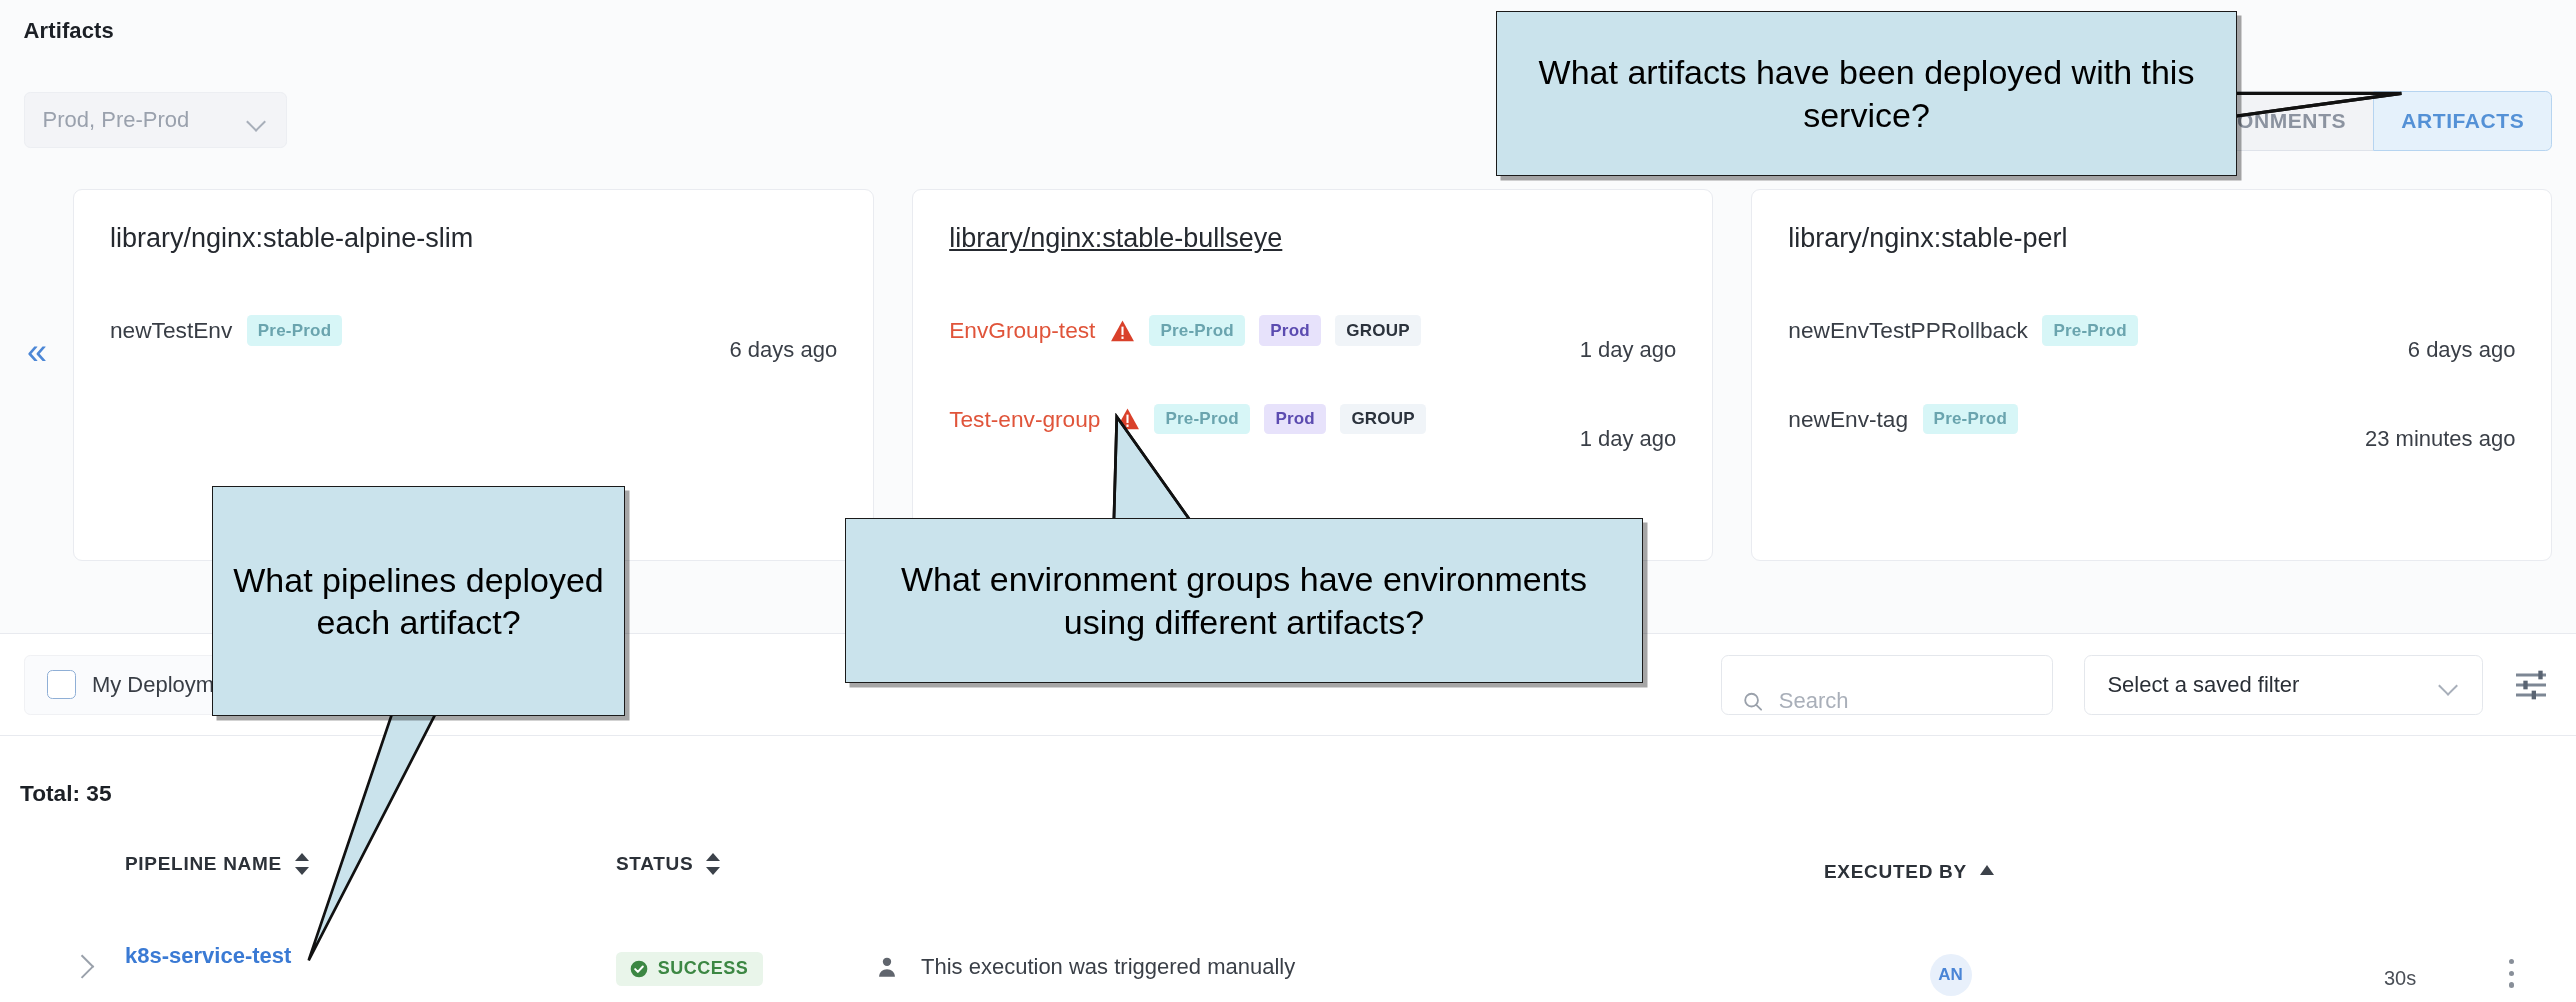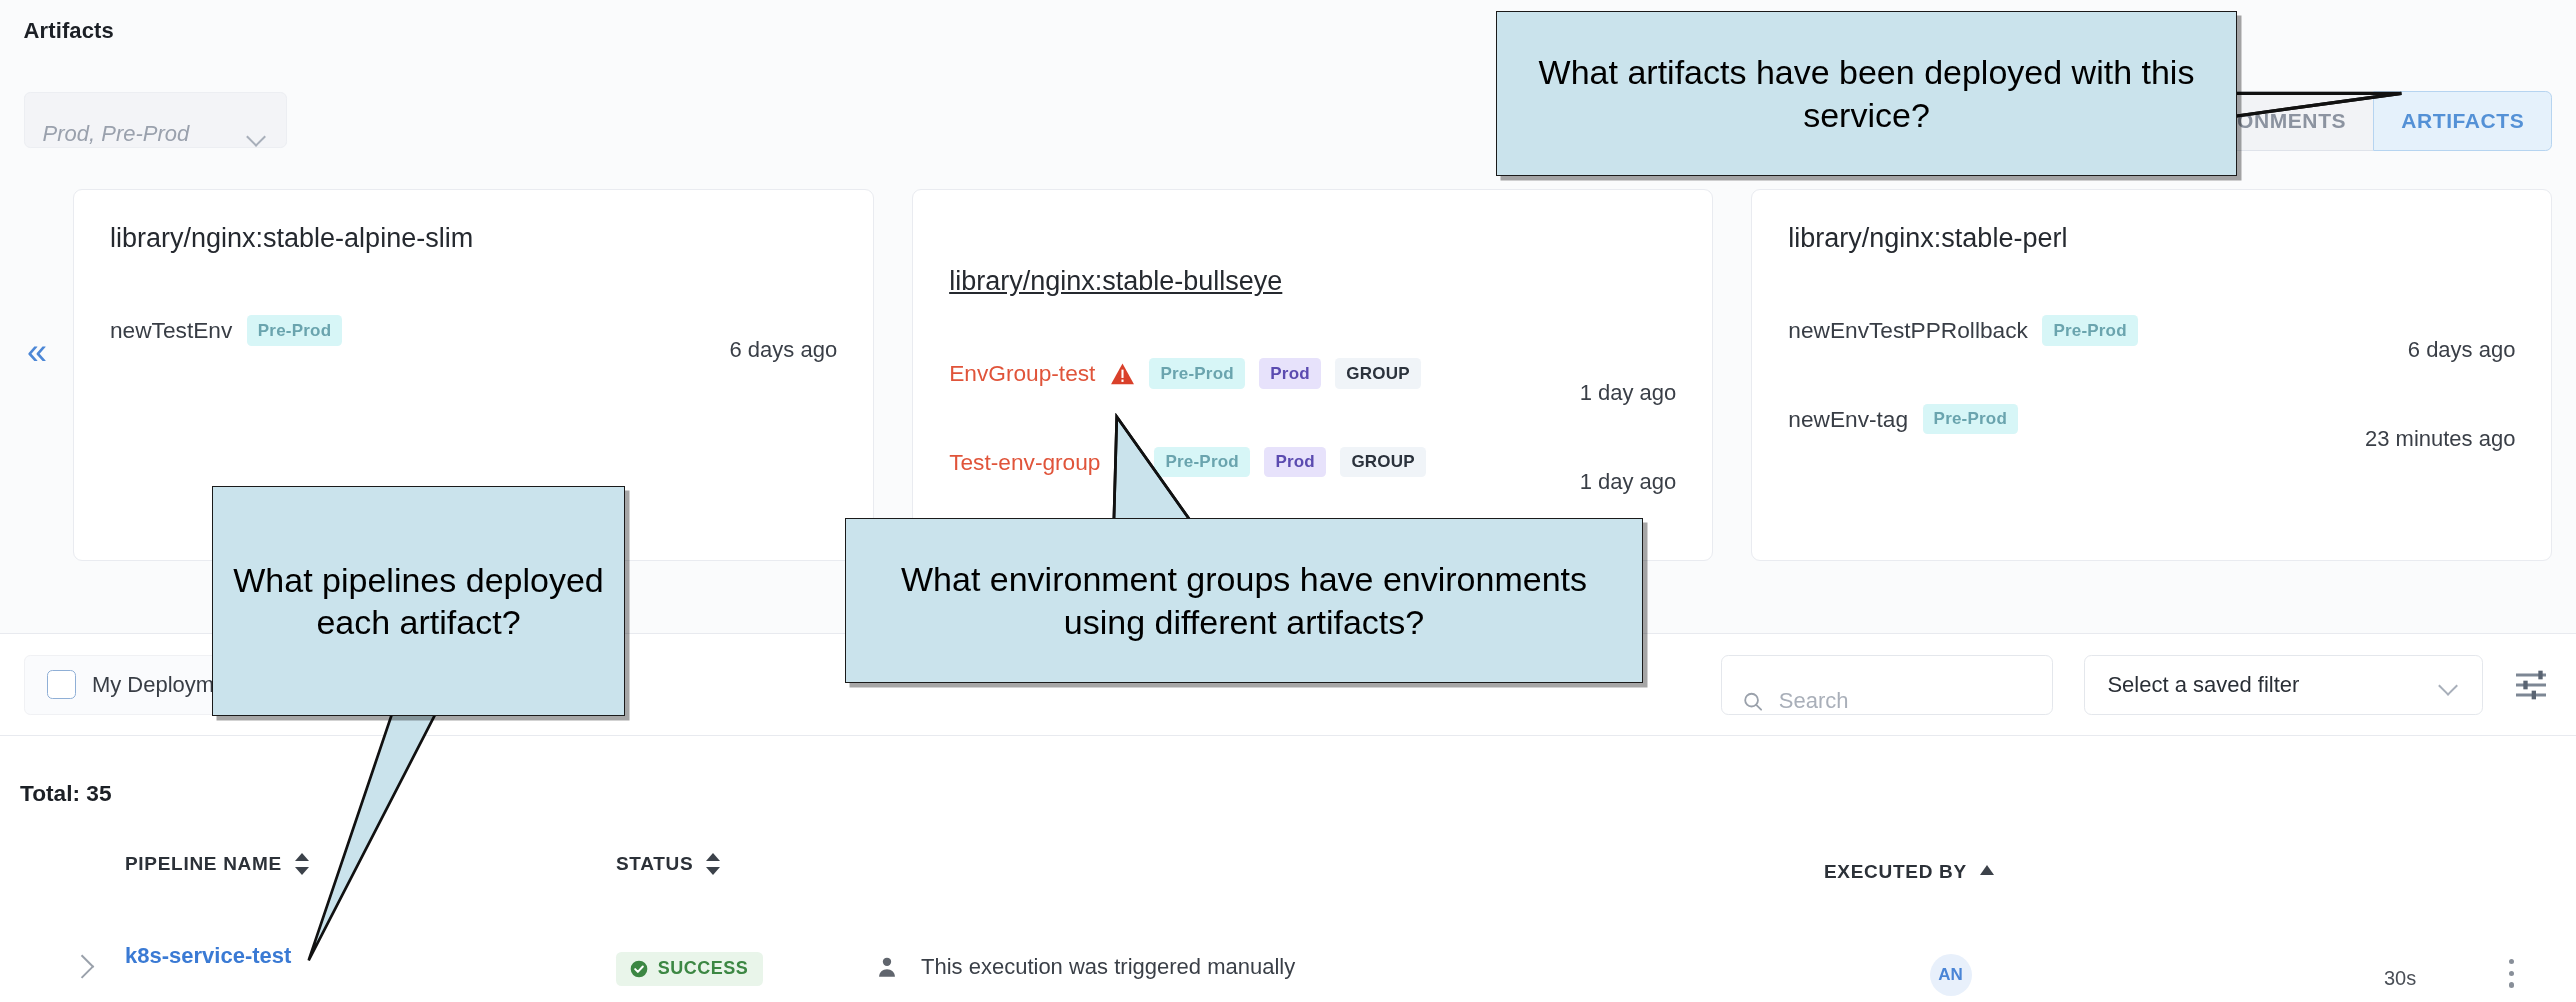--- a/index.html
+++ b/index.html
@@ -17,21 +17,21 @@
     background: #fafbfc; border-bottom: 0.9px solid #e8eaef;
   }
   .panel-title {
     position: absolute; left: 23.6px; top: 18px;
     font-size: 22px; font-weight: bold; color: #1c2026; letter-spacing: 0.1px;
   }
   .env-select {
     position: absolute; left: 23.6px; top: 92px;
     width: 263px; height: 56px;
     background: #f3f4f7; border: 0.9px solid #eceef2; border-radius: 6.3px;
-    display: flex; align-items: flex-end; padding: 0 18px; font-style: italic;
+    display: flex; align-items: center; padding: 0 18px;
   }
   .env-select .val { font-size: 22px; color: #9aa1ad; flex: 1; }
   .chev { width: 23.6px; height: 23.6px; position: relative; flex: none; }
   .chev::before {
     content: ""; position: absolute; left: 4.5px; top: 6.3px;
     width: 11.8px; height: 11.8px;
     border-left: 2.3px solid #a8afba; border-bottom: 2.3px solid #a8afba;
     transform: rotate(-45deg);
   }
   .toggle-group {
@@ -57,21 +57,21 @@
     display: flex; gap: 38px; }
   .card {
     flex: 1 1 0; min-width: 0;
     background: #ffffff; border: 0.9px solid #e9ebf0; border-radius: 9px;
     padding: 33px 36px 36px 36px; height: 372px;
   }
   .card-title {
     font-size: 27px; color: #25292f; margin-bottom: 44px; white-space: nowrap;
     overflow: hidden; text-overflow: ellipsis;
   }
-  .card-title.link { color: #25292f; text-decoration: underline; position: relative; margin-top: 43px; }
+  .card-title.link { color: #25292f; text-decoration: underline; position: relative; }
   .env-row {
     display: flex; align-items: center; gap: 14.5px; margin-bottom: 23.6px;
     font-size: 22.7px; color: #383d45; white-space: nowrap;
   }
   .env-name { color: #383d45; }
   .env-name.err { color: #e0543a; }
   .spacer { flex: 1; }
   .ago { font-size: 22px; color: #3a3f47; margin-top: 39px; }
   .warn-ico { width: 25px; height: 23.6px; flex: none; display: inline-block; }
   .badge {

